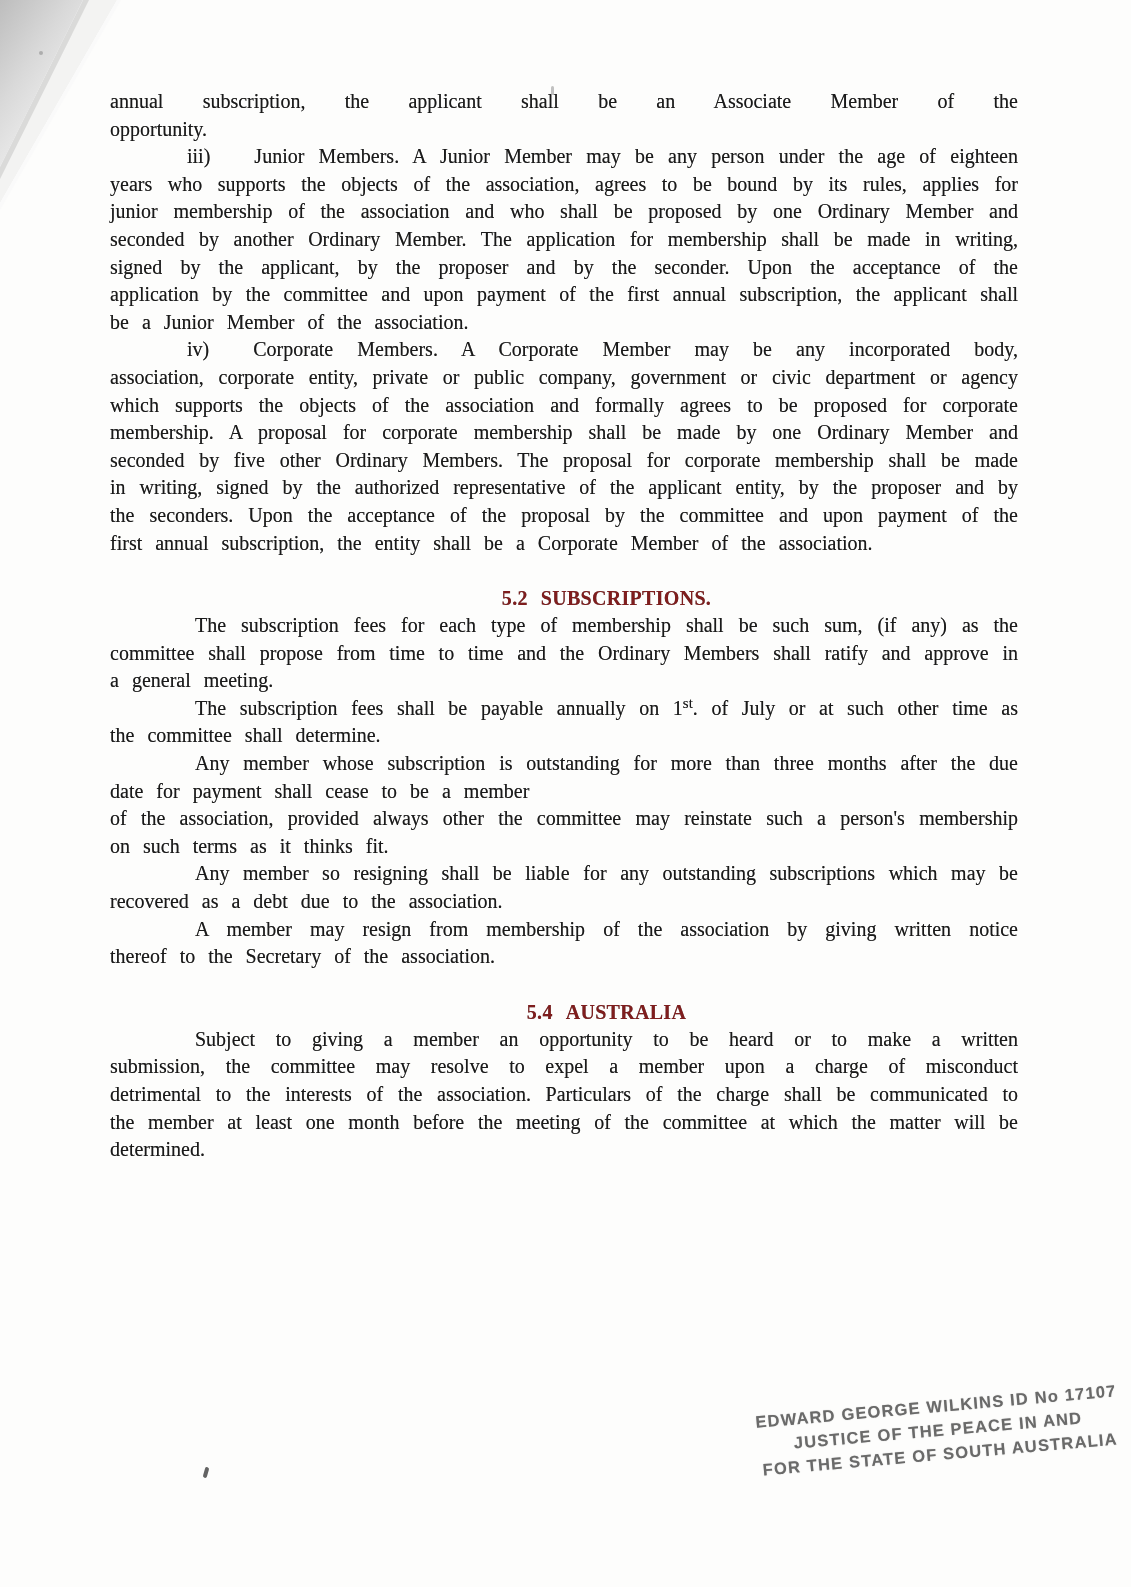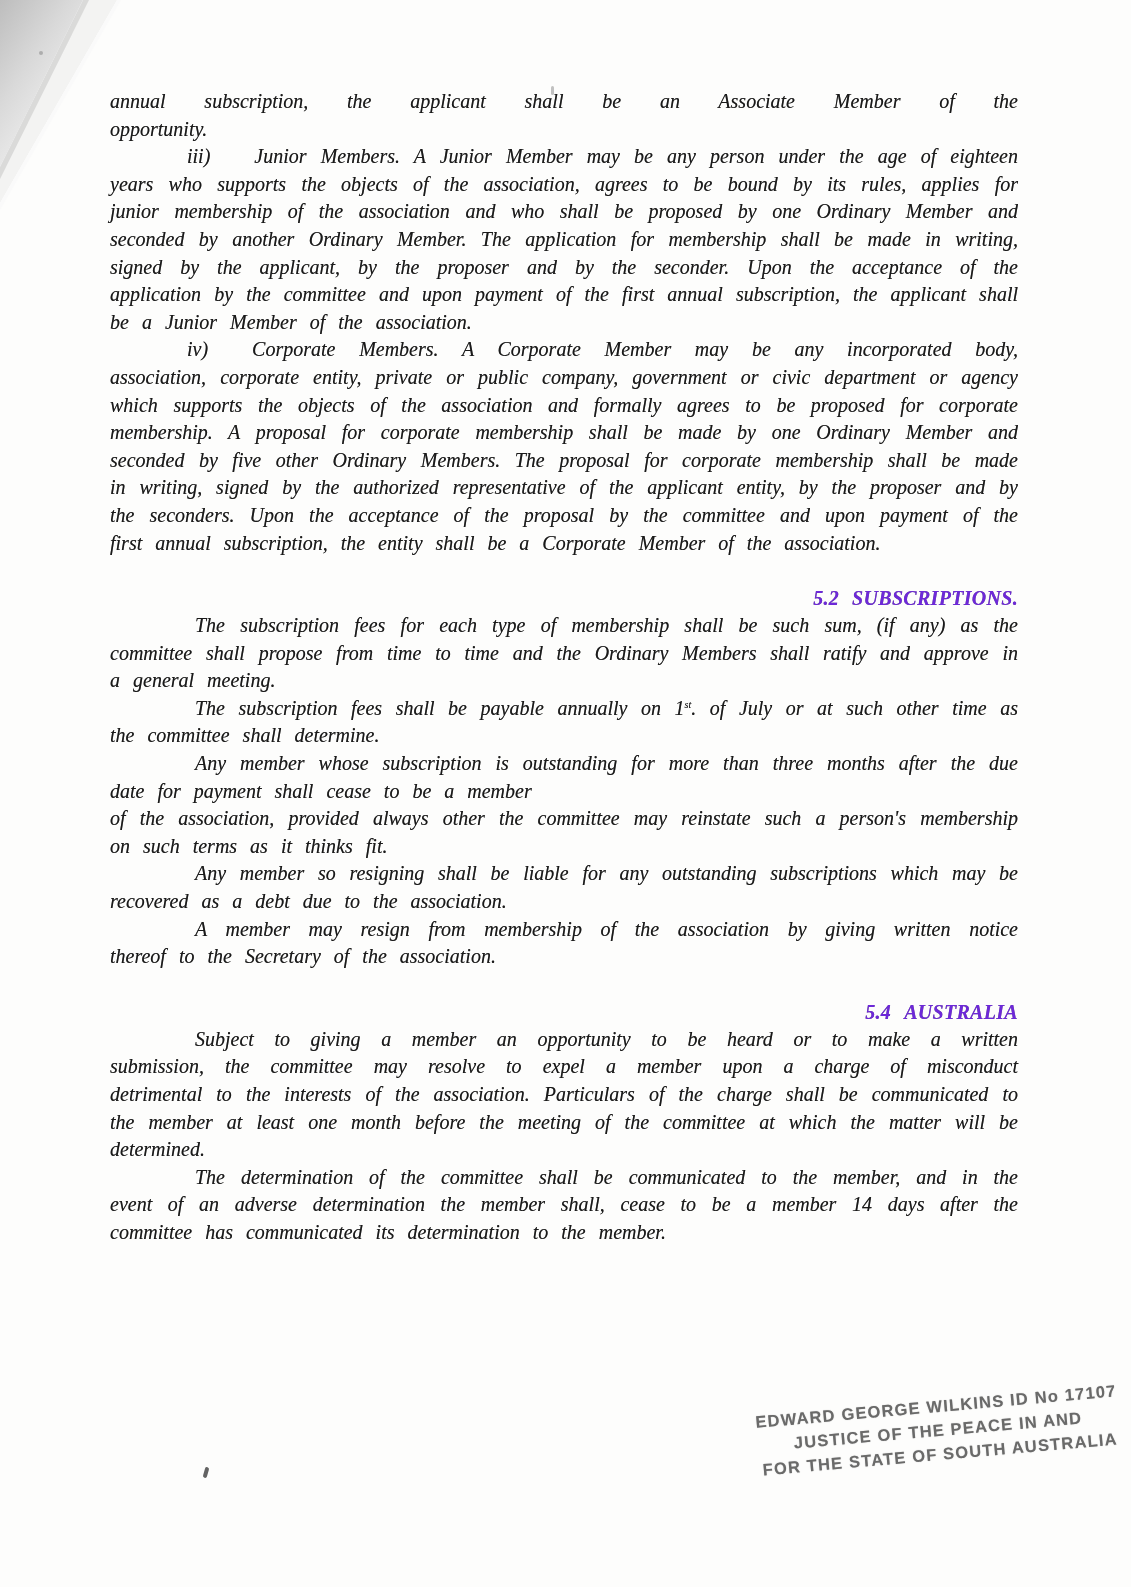--- a/index.html
+++ b/index.html
@@ -24,40 +24,39 @@
     left: 110px;
     top: 0;
     width: 908px;
     padding-top: 88px;
     font-size: 20px;
     line-height: 27.6px;
     color: #1a1a1a;
     text-align: justify;
     word-spacing: 8px;
     text-shadow: 0 0 0.45px rgba(20,20,20,0.55);
-    font-style: italic;
   }
   #content p { margin: 0; }
   p.cont { text-align: justify; text-align-last: justify; }
   p.indent { text-indent: 85px; }
   p.clause { text-indent: 77px; }
   span.marker { margin-right: 44px; }
   h3.sec {
     font-size: 20px;
     line-height: 28px;
     font-weight: bold;
     margin: 27px 0 0 85px;
-    text-align: right;
+    text-align: center;
     word-spacing: 2px;
     letter-spacing: 0.3px;
-    color: #6d28d9;
+    color: #7f1d1d;
   }
   h3.sec .num { margin-right: 13px; }
   sup.st {
-    font-size: 10px;
+    font-size: 15px;
     line-height: 0;
     vertical-align: 7px;
     letter-spacing: 0;
   }
   
   #stamp {
     position: absolute;
     left: 738px;
     top: 1394px;
     width: 400px;
@@ -121,21 +120,20 @@
 
 
     <p class="indent">Any member so resigning shall be liable for any outstanding subscriptions which may be recovered as a debt due to the association.</p>
 
     <p class="indent">A member may resign from membership of the association by giving written notice thereof to the Secretary of the association.</p>
 
     <h3 class="sec"><span class="num">5.4</span><span>AUSTRALIA</span></h3>
 
     <p class="indent">Subject to giving a member an opportunity to be heard or to make a written submission, the committee may resolve to expel a member upon a charge of misconduct detrimental to the interests of the association. Particulars of the charge shall be communicated to the member at least one month before the meeting of the committee at which the matter will be determined.</p>
 
-    <p class="indent">The determination of the committee shall be communicated to the member, and in the event of an adverse determination the member shall, cease to be a member 14 days after the committee has communicated its determination to the member.</p>
 
   </div>
 
   <div id="stamp">
     <div>EDWARD GEORGE WILKINS ID No 17107</div>
     <div>JUSTICE OF THE PEACE IN AND</div>
     <div>FOR THE STATE OF SOUTH AUSTRALIA</div>
   </div>
 
   <div class="speck" id="speck-1"></div>

